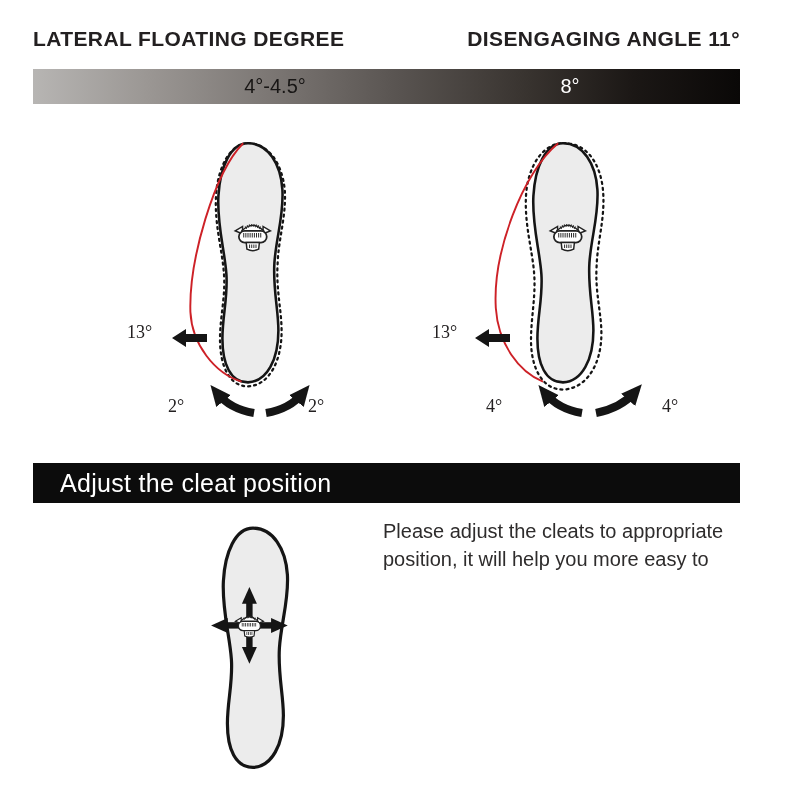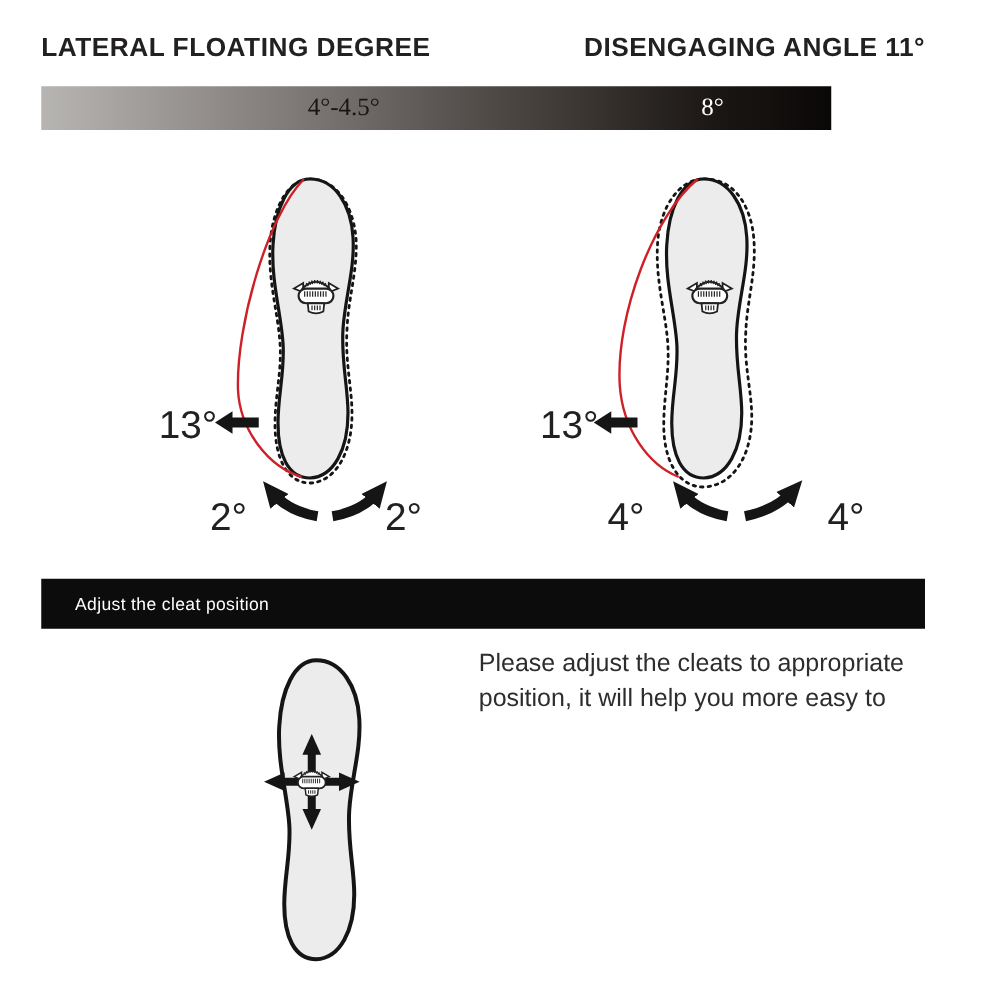--- a/index.html
+++ b/index.html
@@ -5,34 +5,33 @@
   html,body{margin:0;padding:0;background:#fff;}
   .canvas{
     position:relative;width:800px;height:800px;background:#ffffff;
     font-family:"Liberation Sans", sans-serif;color:#1f1d1e;overflow:hidden;padding-left:25px;
   }
   .abs{position:absolute;}
   .hdr{
     font-size:21px;font-weight:700;letter-spacing:.4px;color:#232021;white-space:nowrap;
   }
   .grad-bar{
-    left:33px;top:69px;width:632px;height:35px;
+    left:33px;top:69px;width:707px;height:35px;
     background:linear-gradient(90deg,#b7b5b3 0%,#9b9794 16%,#7b7673 34%,#585350 52%,#38332f 70%,#1b1715 85%,#0a0807 100%);
-    font-family:Liberation Serif, serif;
   }
   .bar-label{position:absolute;top:0;height:35px;line-height:35px;width:200px;text-align:center;font-size:20px;}
   .bar-label.dark{color:#181615;}
   .bar-label.light{color:#ffffff;}
-  .angle-label{font-size:31px;color:#232021;white-space:nowrap;}
+  .angle-label{font-size:18px;color:#232021;white-space:nowrap;font-family:Liberation Serif, serif;}
   svg{display:block;}
   .section-bar{
     left:33px;top:463px;width:707px;height:40px;background:#0c0c0c;
   }
   .section-bar span{
-    display:block;margin-left:27px;line-height:40px;color:#ffffff;font-size:14px;letter-spacing:.3px;
+    display:block;margin-left:27px;line-height:40px;color:#ffffff;font-size:25px;letter-spacing:.3px;
   }
   .para{left:383px;top:517px;width:360px;font-size:20px;line-height:28px;color:#2e2c2c;}
   .para div{white-space:nowrap;}
 </style>
 </head>
 <body>
 
 <div class="canvas">
 
   <svg width="0" height="0" style="position:absolute" aria-hidden="true">

